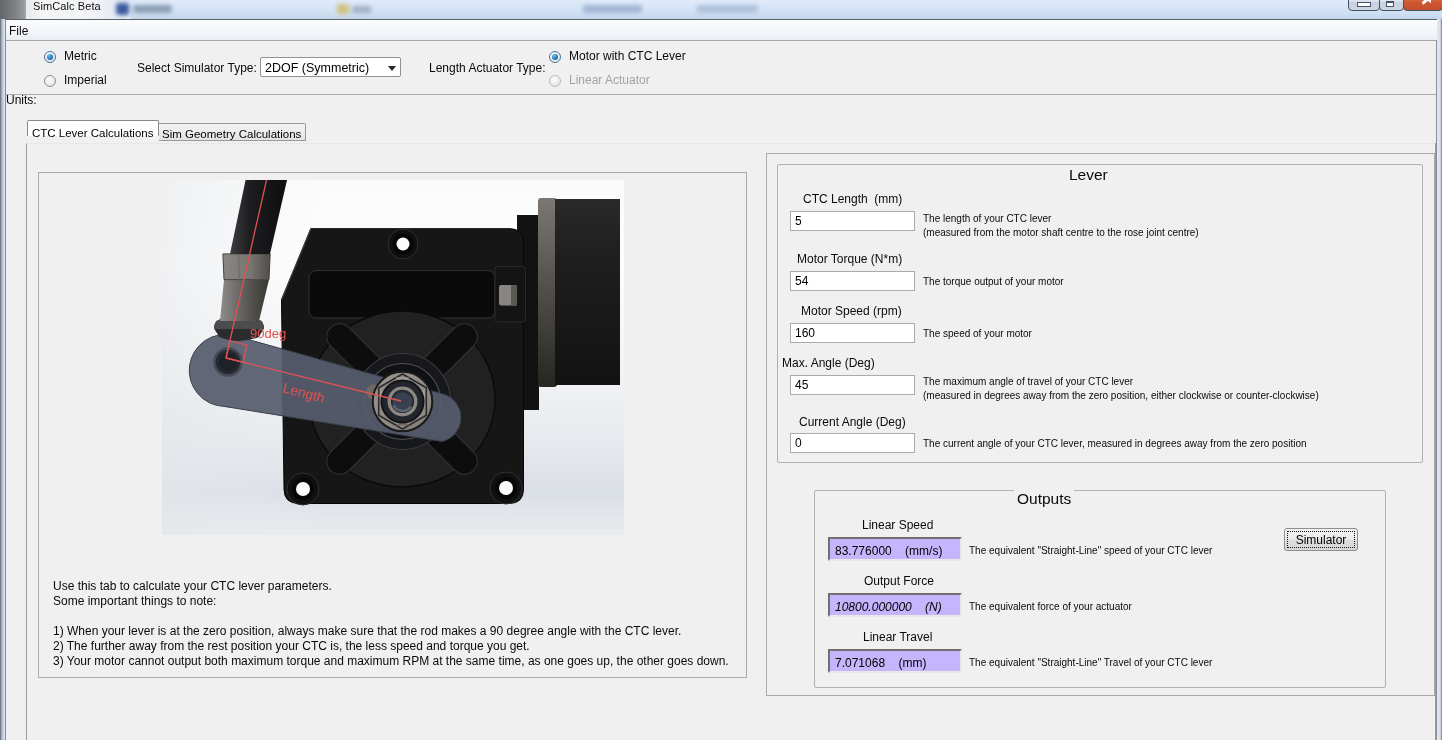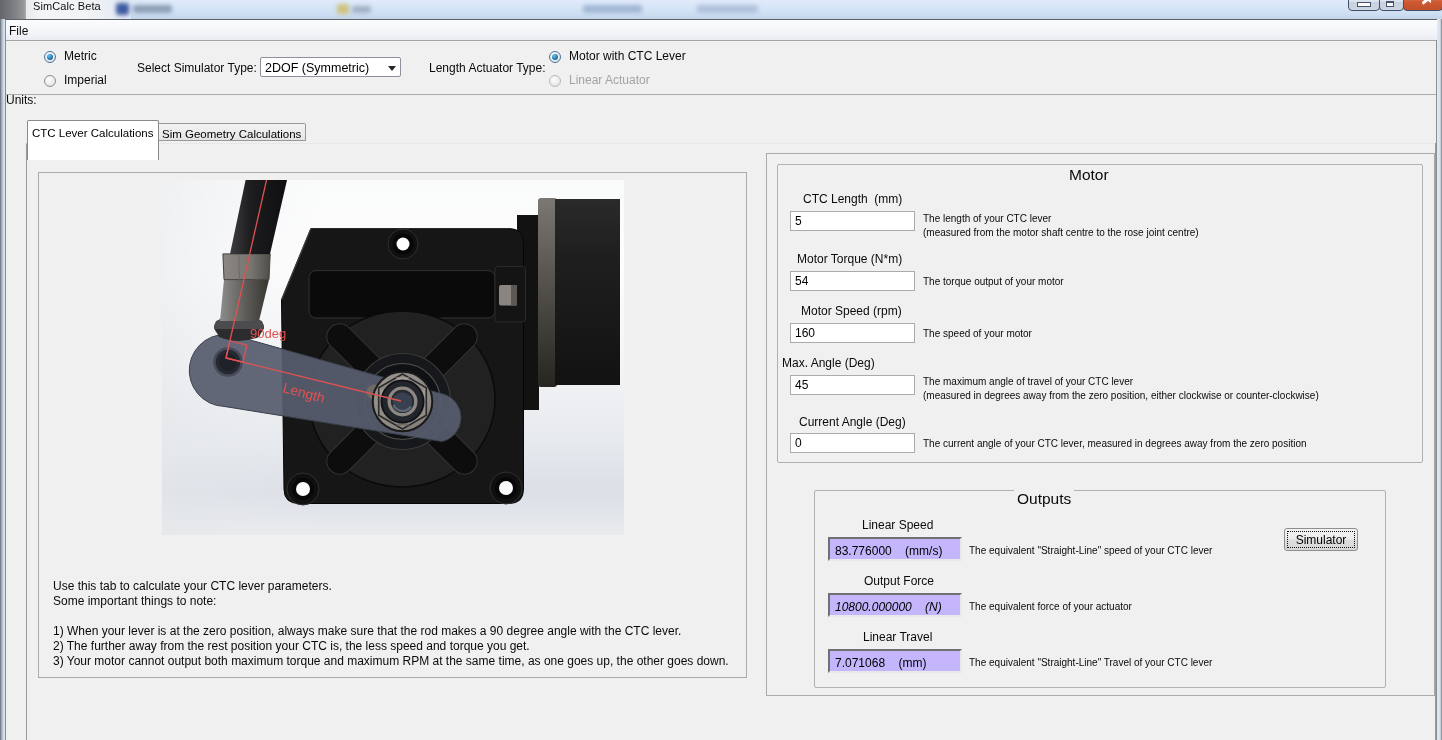--- a/index.html
+++ b/index.html
@@ -39,21 +39,21 @@
   #combo{left:260px;top:57px;width:141px;height:20px;background:#fff;
     border:1px solid #8d9199;border-radius:2px;box-sizing:border-box;}
   #combo .ctext{position:absolute;left:4px;top:3px;font-size:12.5px;color:#000;}
   #combo .arrow{position:absolute;right:4px;top:8px;width:0;height:0;
     border-left:4.5px solid transparent;border-right:4.5px solid transparent;border-top:5px solid #262626;}
   
   #tabpage{left:26px;top:143px;width:1410px;height:597px;background:#f0f0f0;
     border-left:1px solid #9b9b9b;border-top:1px solid #e8e8e8;box-sizing:border-box;}
   #tabpageR{left:1435px;top:143px;width:1px;height:597px;background:#9b9b9b;}
   .tab{position:absolute;font-size:11.5px;white-space:nowrap;box-sizing:border-box;}
-  #tab1{left:27px;top:120px;width:132px;height:40px;background:#fff;
+  #tab1{left:27px;top:120px;width:132px;height:16px;background:#fff;
     border:1px solid #898989;border-bottom:none;border-radius:2px 2px 0 0;z-index:3;}
   #tab1 span{position:absolute;left:4px;top:6px;}
   #tab2{left:159px;top:123px;width:147px;height:18px;
     background:linear-gradient(180deg,#f2f2f2 0%,#ebebeb 60%,#e3e3e3 100%);
     border:1px solid #989898;border-left:none;border-radius:0 2px 0 0;z-index:2;}
   #tab2 span{position:absolute;left:3px;top:4px;}
   
   #lpanel{left:38px;top:172px;width:709px;height:506px;border:1px solid #aaaaaa;
     background:#f0f0f0;box-sizing:border-box;}
   #limg{left:162px;top:180px;width:462px;height:355px;}
@@ -264,21 +264,21 @@
   </div>
   <div class="ptext" style="left:53px;top:579px;">Use this tab to calculate your CTC lever parameters.</div>
   <div class="ptext" style="left:53px;top:594px;">Some important things to note:</div>
   <div class="ptext" style="left:53px;top:624px;">1) When your lever is at the zero position, always make sure that the rod makes a 90 degree angle with the CTC lever.</div>
   <div class="ptext" style="left:53px;top:639px;">2) The further away from the rest position your CTC is, the less speed and torque you get.</div>
   <div class="ptext" style="left:53px;top:654px;">3) Your motor cannot output both maximum torque and maximum RPM at the same time, as one goes up, the other goes down.</div>
 
   <div id="rpanel" class="abs"></div>
 
   <div class="grp" style="left:777px;top:164px;width:644px;height:297px;"></div>
-  <div class="grptitle" style="left:1066px;top:166px;">Motor</div>
+  <div class="grptitle" style="left:1066px;top:166px;">Lever</div>
   <div class="lbl" style="left:803px;top:192px;">CTC Length&nbsp; (mm)</div>
   <div class="tbox" style="left:790px;top:211px;">5</div>
   <div class="dsc" style="left:923px;top:212px;">The length of your CTC lever<br>(measured from the motor shaft centre to the rose joint centre)</div>
   <div class="lbl" style="left:797px;top:252px;">Motor Torque (N*m)</div>
   <div class="tbox" style="left:790px;top:271px;">54</div>
   <div class="dsc" style="left:923px;top:275px;">The torque output of your motor</div>
   <div class="lbl" style="left:801px;top:304px;">Motor Speed (rpm)</div>
   <div class="tbox" style="left:790px;top:323px;">160</div>
   <div class="dsc" style="left:923px;top:327px;">The speed of your motor</div>
   <div class="lbl" style="left:782px;top:356px;">Max. Angle (Deg)</div>

